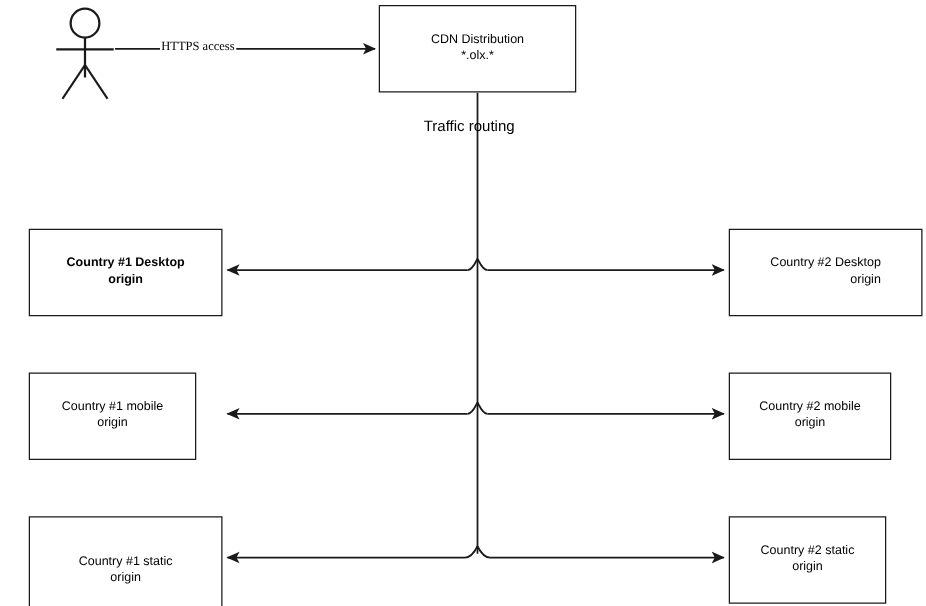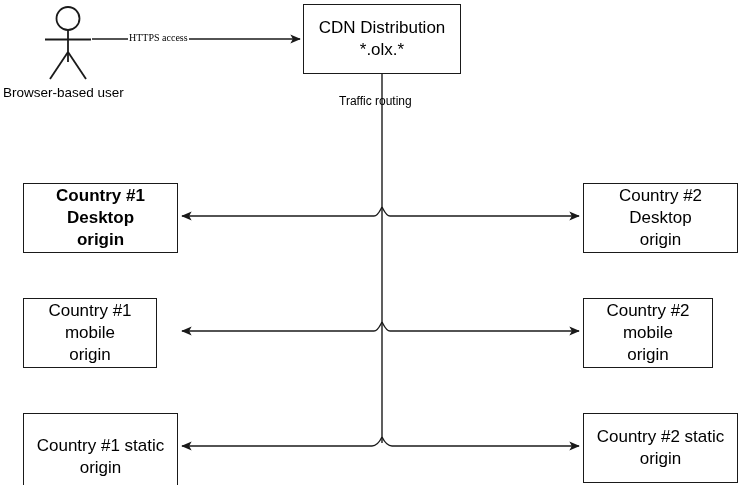--- a/index.html
+++ b/index.html
@@ -28,21 +28,21 @@
   .node-box {
     position: absolute;
     box-sizing: border-box;
     border: 1.4px solid #1a1a1a;
     background: #ffffff;
     display: flex;
     align-items: center;
     justify-content: center;
     text-align: center;
     color: #000000;
-    font-size: 17px;
+    font-size: 10px;
     line-height: 1.28;
     font-family: "Liberation Sans", sans-serif;
   }
   .node-label {
     display: block;
     padding: 0 6px;
     white-space: pre-line;
   }
   .edge-label {
     position: absolute;
@@ -102,21 +102,20 @@
     <line x1="374" y1="331" x2="182" y2="331" stroke="#1a1a1a" stroke-width="1.4" marker-end="url(#arrowFilled)"></line>
     <path d="M 382 322 C 384 325.5 386 331 390 331" stroke="#1a1a1a" stroke-width="1.4" fill="none"></path>
     <line x1="390" y1="331" x2="579" y2="331" stroke="#1a1a1a" stroke-width="1.4" marker-end="url(#arrowFilled)"></line>
 
     <path d="M 372 446 C 377 446 380 441 382 437" stroke="#1a1a1a" stroke-width="1.4" fill="none"></path>
     <line x1="372" y1="446" x2="182" y2="446" stroke="#1a1a1a" stroke-width="1.4" marker-end="url(#arrowFilled)"></line>
     <path d="M 382 437 C 384 441 387 446 392 446" stroke="#1a1a1a" stroke-width="1.4" fill="none"></path>
     <line x1="392" y1="446" x2="579" y2="446" stroke="#1a1a1a" stroke-width="1.4" marker-end="url(#arrowFilled)"></line>
   </svg>
 
-  <div class="actor-caption" style="left:3px; top:85px;">Browser-based user</div>
 
   <div class="https-label" style="left:128px; top:32px;">HTTPS access</div>
 
   <div class="node-box" style="left:303px; top:4px; width:158px; height:70px;">
     <span class="node-label">CDN Distribution
 *.olx.*</span>
   </div>
 
   <div class="edge-label" style="left:339px; top:94px;">Traffic routing</div>
 
@@ -128,28 +127,28 @@
   <div class="node-box" style="left:23px; top:298px; width:134px; height:70px;">
     <span class="node-label">Country #1 mobile
 origin</span>
   </div>
 
   <div class="node-box" style="left:23px; top:413px; width:155px; height:88px;">
     <span class="node-label">Country #1 static
 origin</span>
   </div>
 
-  <div class="node-box" style="left:583px; top:183px; width:155px; height:70px;">
+  <div class="node-box" style="left:583px; top:183px; width:155px; height:70px;text-align:right;">
     <span class="node-label">Country #2 Desktop
 origin</span>
   </div>
 
   <div class="node-box" style="left:583px; top:298px; width:130px; height:70px;">
     <span class="node-label">Country #2 mobile
 origin</span>
   </div>
 
-  <div class="node-box" style="left:583px; top:413px; width:155px; height:70px;">
+  <div class="node-box" style="left:583px; top:413px; width:126px; height:70px;">
     <span class="node-label">Country #2 static
 origin</span>
   </div>
 
 </div>
 
 </body></html>

